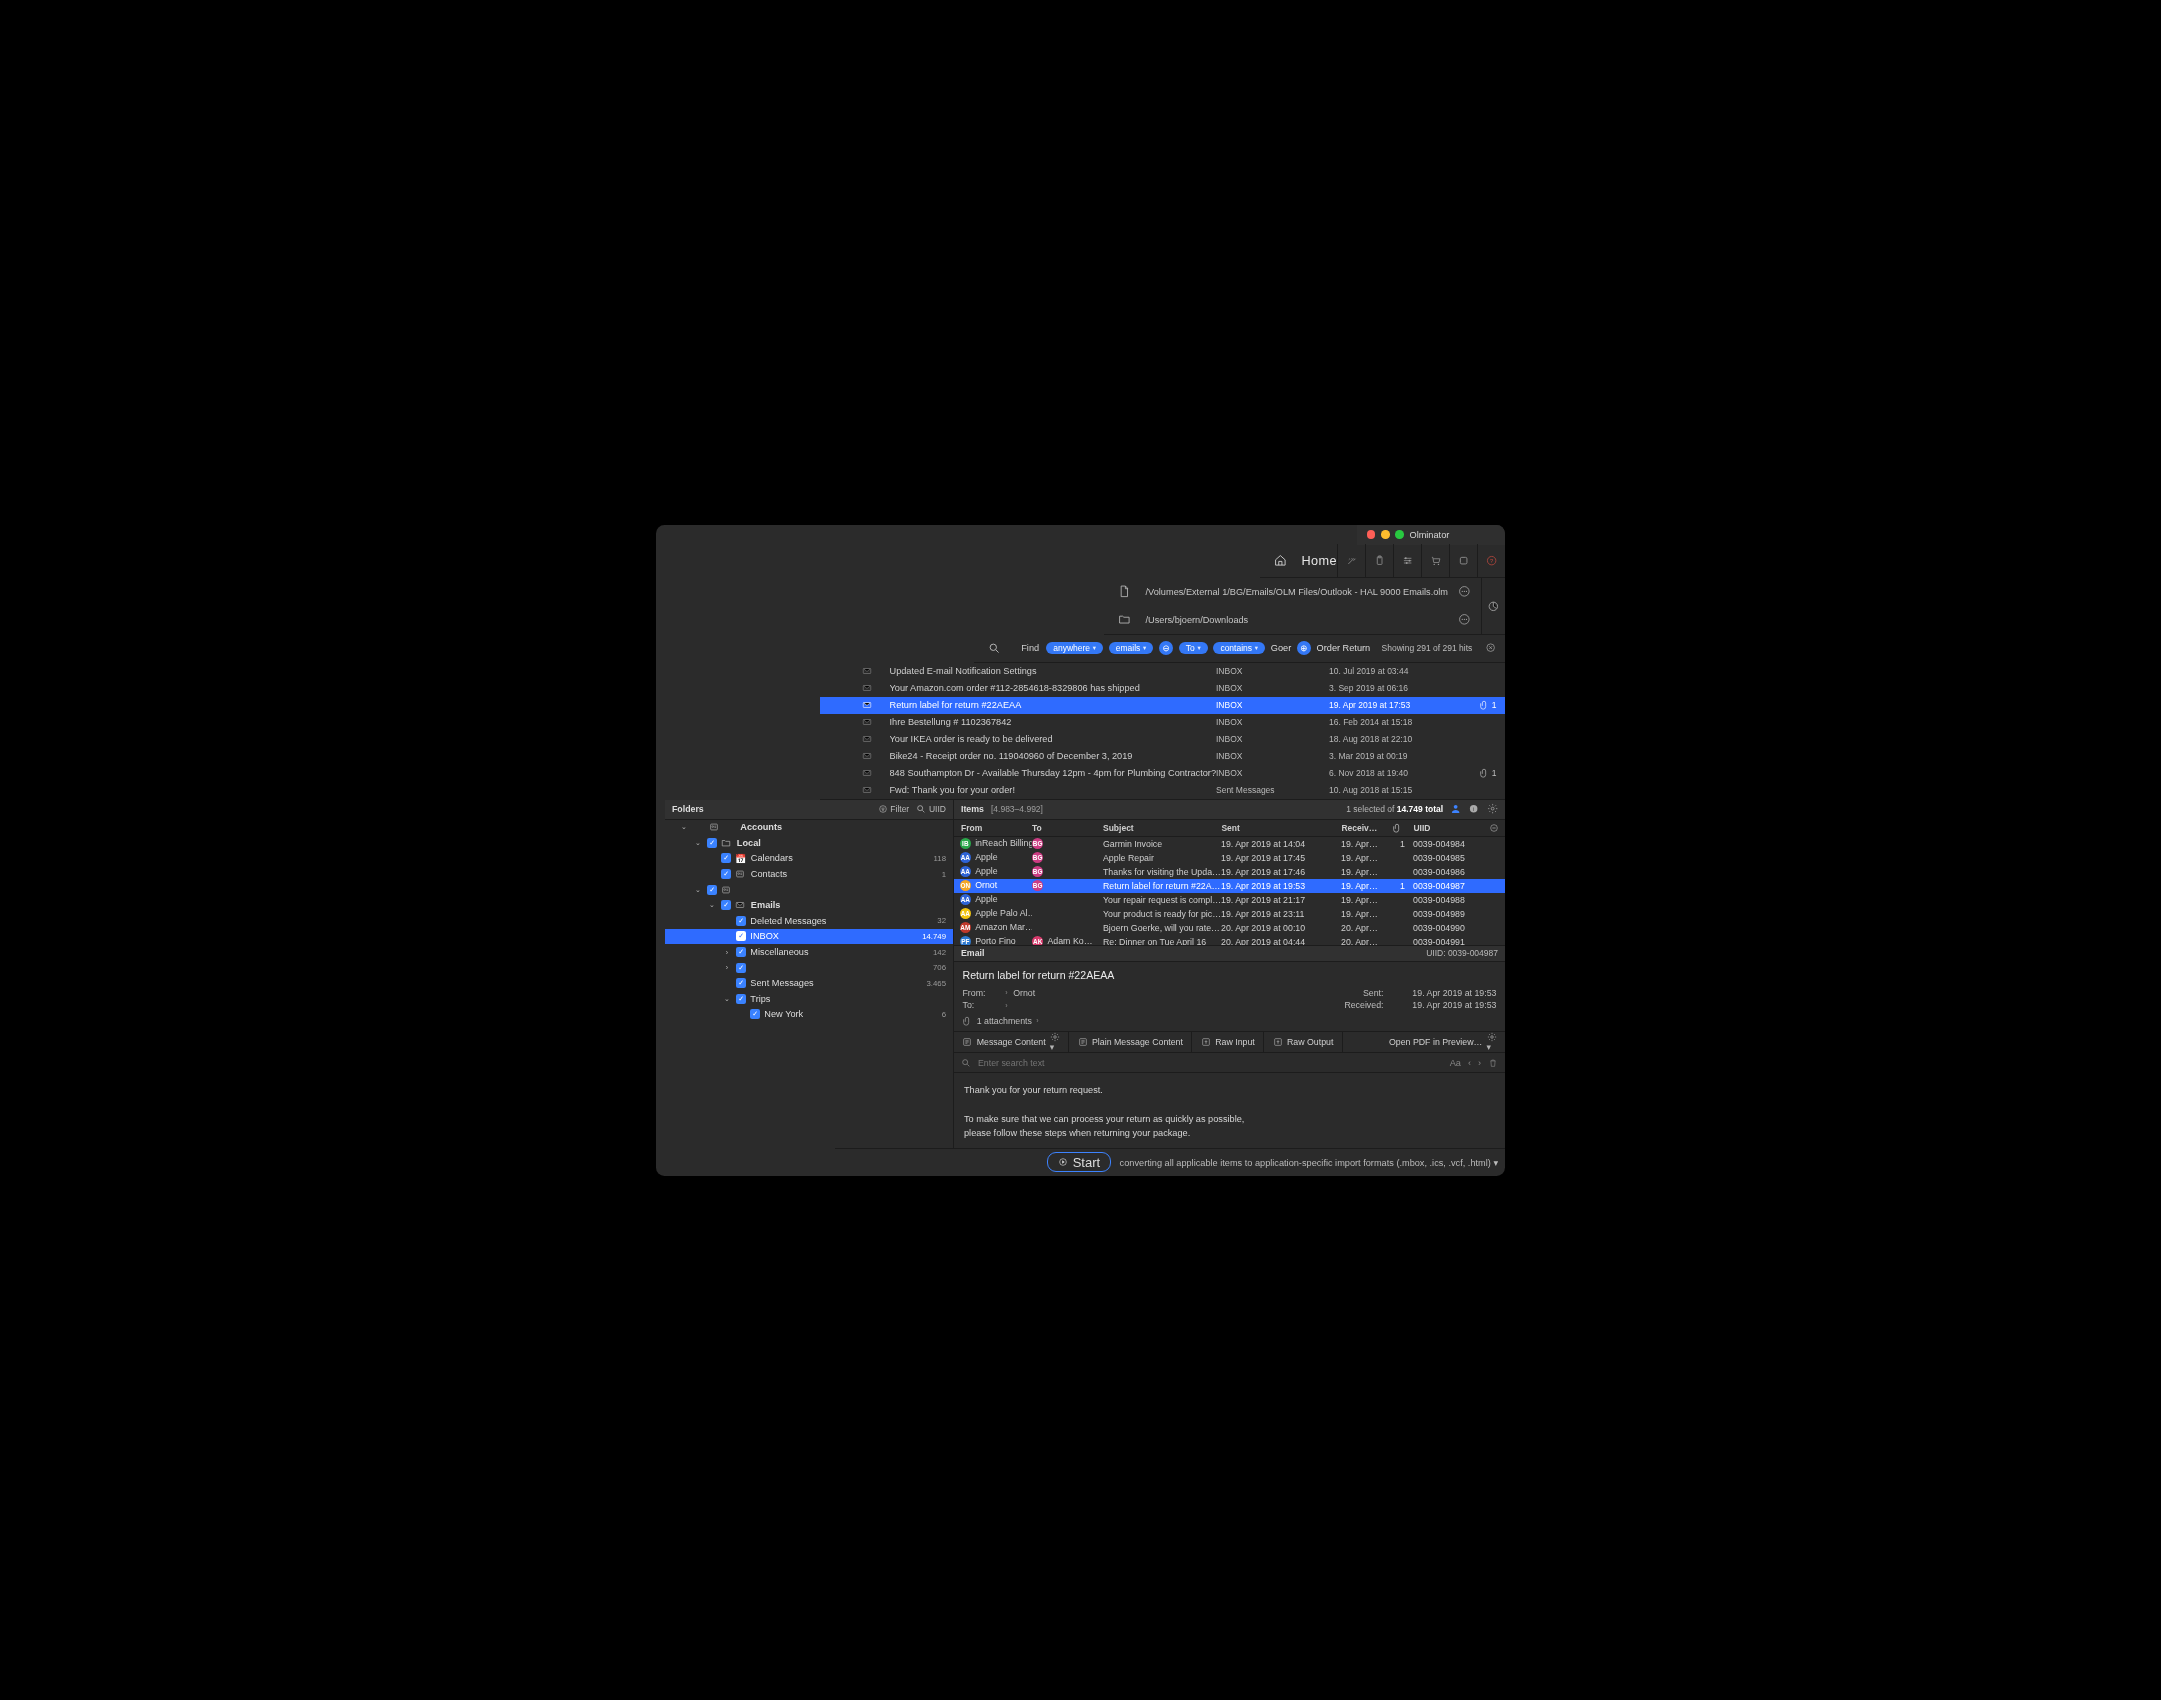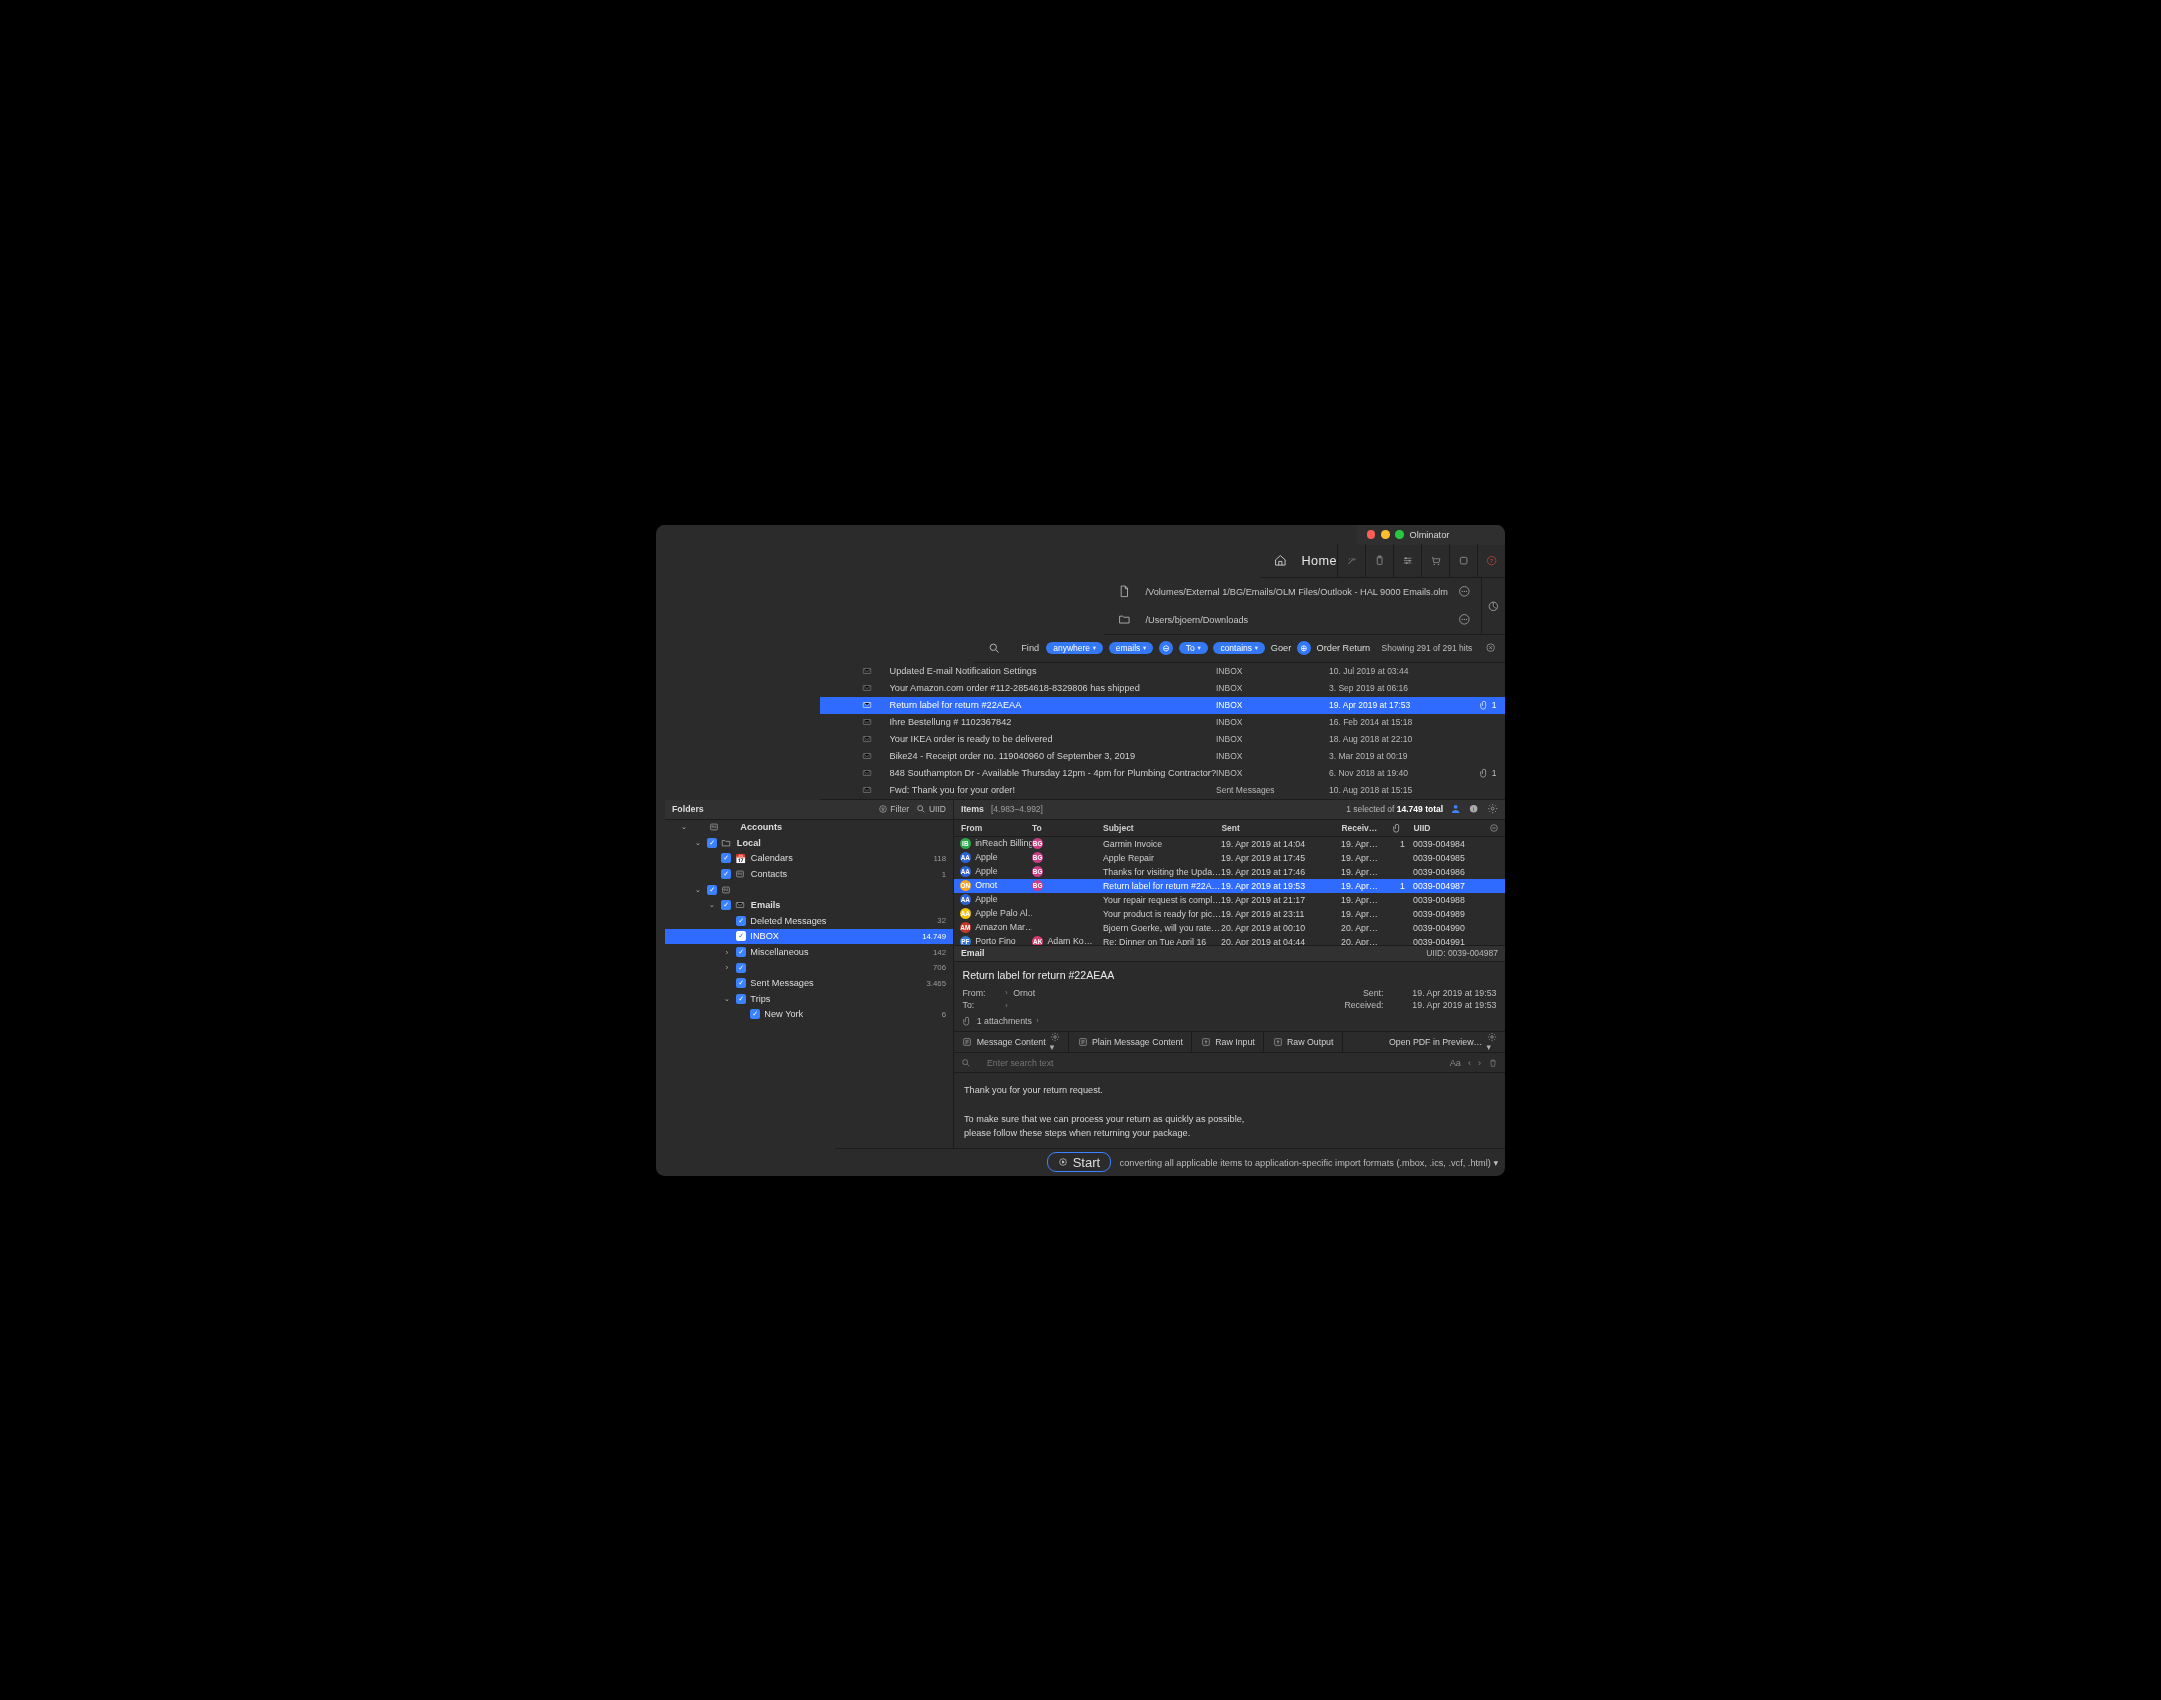--- a/index.html
+++ b/index.html
@@ -118,21 +118,21 @@
 .prow .car{color:#888;margin:0 5.7px;font-size:7px;}
 .prow .rk{width:51px;text-align:right;margin-left:auto;}
 .prow .rv{width:113px;text-align:right;}
 
 
 .ptool{height:21px;display:flex;align-items:center;border-bottom:0.7px solid #1c1c1c;font-size:8.8px;color:#cfcfcf;}
 .ptab{display:flex;align-items:center;gap:4.2px;padding:0 8.5px;height:100%;border-right:0.7px solid #1c1c1c;}
 .ptab .icn{color:#b3b3b3;}
 .ptool .flex{flex:1;}
 .ptab.last{border-right:none;}
-.psearch{height:20px;display:flex;align-items:center;padding:0 7px;border-bottom:0.7px solid #1c1c1c;color:#8b8b8b;gap:16px;}
+.psearch{height:20px;display:flex;align-items:center;padding:0 7px;border-bottom:0.7px solid #1c1c1c;color:#8b8b8b;gap:7px;}
 .psearch input{flex:1;background:transparent;border:none;color:#ddd;font-size:8.8px;outline:none;}
 .psearch .pnav{display:flex;gap:7px;align-items:center;color:#888;}
 .body{flex:1;overflow:auto;padding:10px 10px;color:#d6d6d6;font-size:9.2px;line-height:1.55;}
 
 
 .footer{height:28px;display:flex;align-items:center;border-top:0.7px solid #1c1c1c;gap:8.5px;padding:0 7px 0 0;}
 .startbtn{margin-left:212px;height:20px;border:1.1px solid #3d83ff;border-radius:9px;background:transparent;color:#ddd;display:flex;align-items:center;gap:4.2px;padding:0 10px;font-size:13px;}
 .footer .txt{color:#bbb;font-size:9.2px;}
 
 
@@ -436,21 +436,21 @@
    <span class="when">18. Aug 2018 at 22:10</span>
    <span class="attc"></span>
       </div>
       <div class="hit">
         <span class="ibox"></span>
    <span class="ienv">
           <svg class="icn14" viewBox="0 0 14 14" width="10" height="10">
             <use href="#i-env"></use>
           </svg>
         </span>
-   <span class="subj">Bike24 - Receipt order no. 119040960 of September 3, 2019</span>
+   <span class="subj">Bike24 - Receipt order no. 119040960 of December 3, 2019</span>
    <span class="fldr">INBOX</span>
    <span class="when">3. Mar 2019 at 00:19</span>
    <span class="attc"></span>
       </div>
       <div class="hit">
         <span class="ibox"></span>
    <span class="ienv">
           <svg class="icn14" viewBox="0 0 14 14" width="10" height="10">
             <use href="#i-env"></use>
           </svg>

